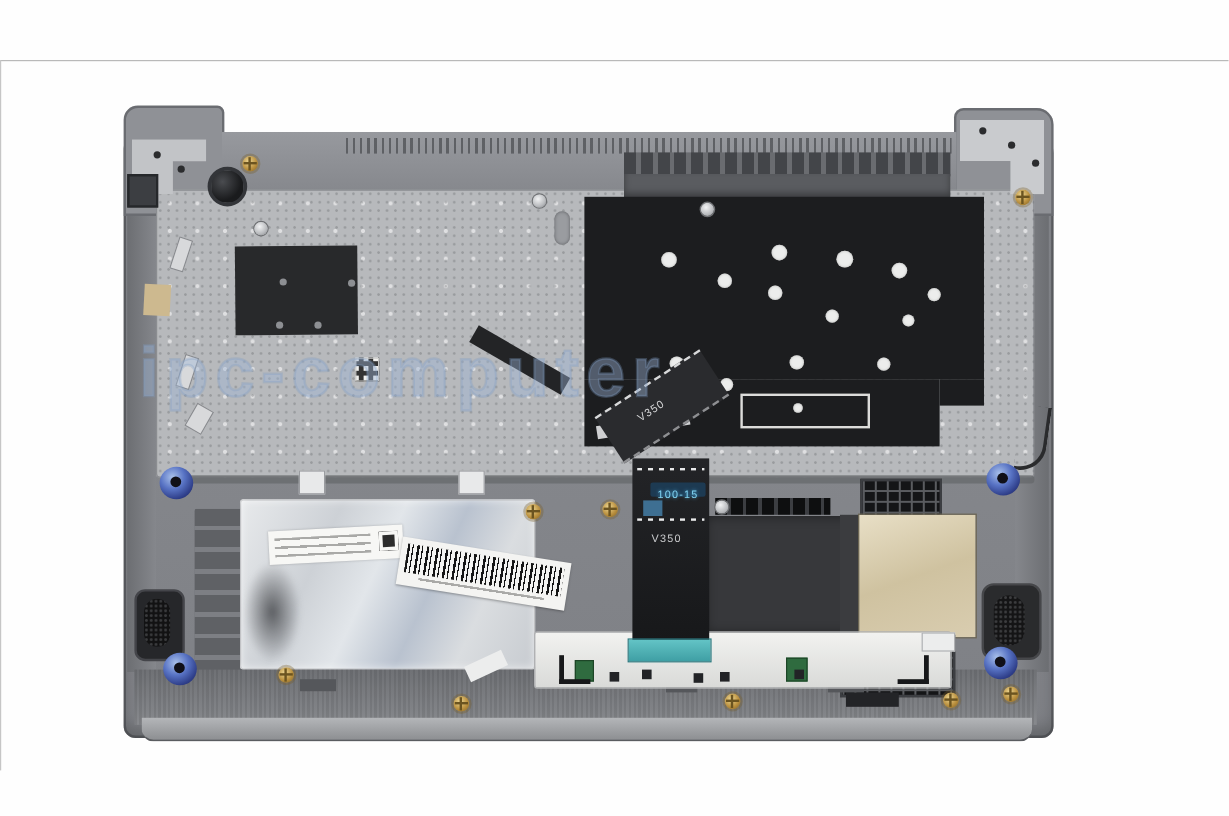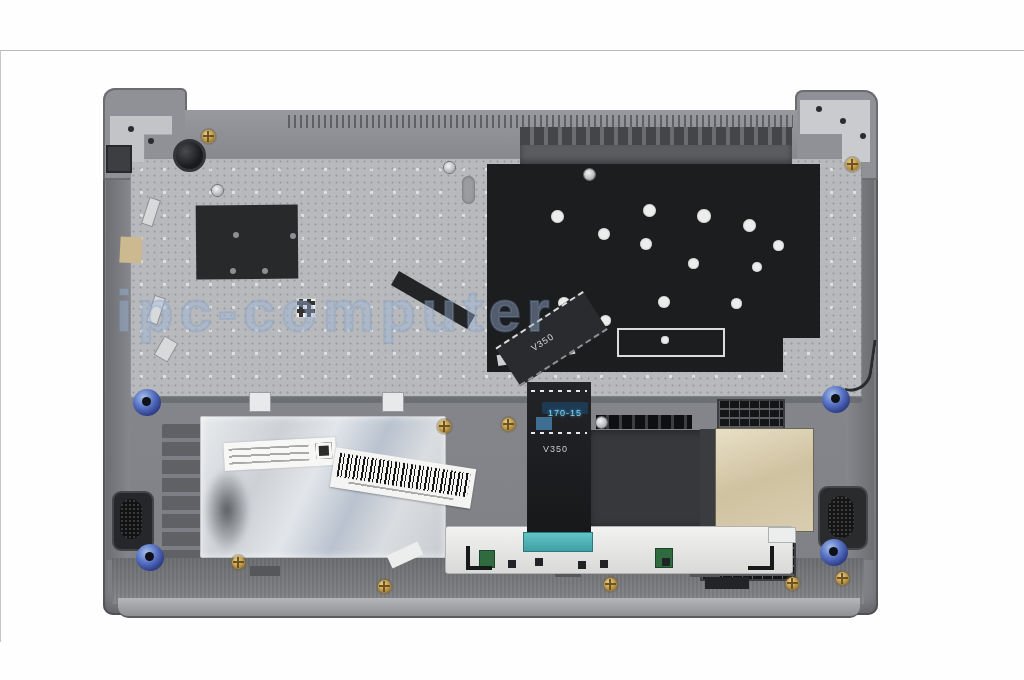--- a/index.html
+++ b/index.html
@@ -150,21 +150,21 @@
 
   <div class="abs" style="left:497px;top:349px;width:78px;height:11px;background:#cfd0d2;transform:rotate(-9deg);z-index:4;"></div>
   <div class="abs" style="left:508px;top:344px;width:104px;height:42px;background:#2a2b2e;transform:rotate(-33deg);transform-origin:left center;z-index:5;
        border-top:2px dashed #d8d9da;border-bottom:2px dashed #8e8f92;">
     <span class="abs" style="left:30px;top:14px;font-size:9px;color:#d8d9da;letter-spacing:1px;">V350</span>
   </div>
   <div class="abs" style="left:527px;top:382px;width:64px;height:152px;background:linear-gradient(180deg,#232427,#17181a);z-index:5;"></div>
   <div class="abs cable-dash" style="left:531px;top:390px;width:56px;"></div>
   <div class="abs cable-dash" style="left:531px;top:432px;width:56px;"></div>
   <div class="abs" style="left:542px;top:402px;width:46px;height:12px;background:#1d3a52;border-radius:2px;z-index:6;text-align:center;">
-    <span style="font-size:9px;line-height:12px;color:#7fd2f0;letter-spacing:1px;text-shadow:0 0 3px #57b8e8;">170-15</span>
+    <span style="font-size:9px;line-height:12px;color:#7fd2f0;letter-spacing:1px;text-shadow:0 0 3px #57b8e8;">100-15</span>
   </div>
   <div class="abs" style="left:536px;top:417px;width:16px;height:13px;background:#3e6f92;z-index:6;"></div>
   <span class="abs" style="left:543px;top:444px;font-size:9px;color:#c8c9cb;letter-spacing:1px;z-index:6;">V350</span>
 
   <div class="abs" style="left:588px;top:430px;width:126px;height:98px;background:#37383b;box-shadow:inset 0 0 10px rgba(0,0,0,.45);z-index:3;"></div>
 
   <div class="abs lattice" style="left:717px;top:399px;width:64px;height:30px;"></div>
   <div class="abs" style="left:700px;top:429px;width:16px;height:100px;background:#3b3c3f;z-index:3;"></div>
   <div class="abs" style="left:715px;top:428px;width:97px;height:102px;z-index:3;
        background:linear-gradient(160deg,#e8dfc6,#cfc2a0 50%,#d9cdb0);border:1px solid #6b6553;"></div>

